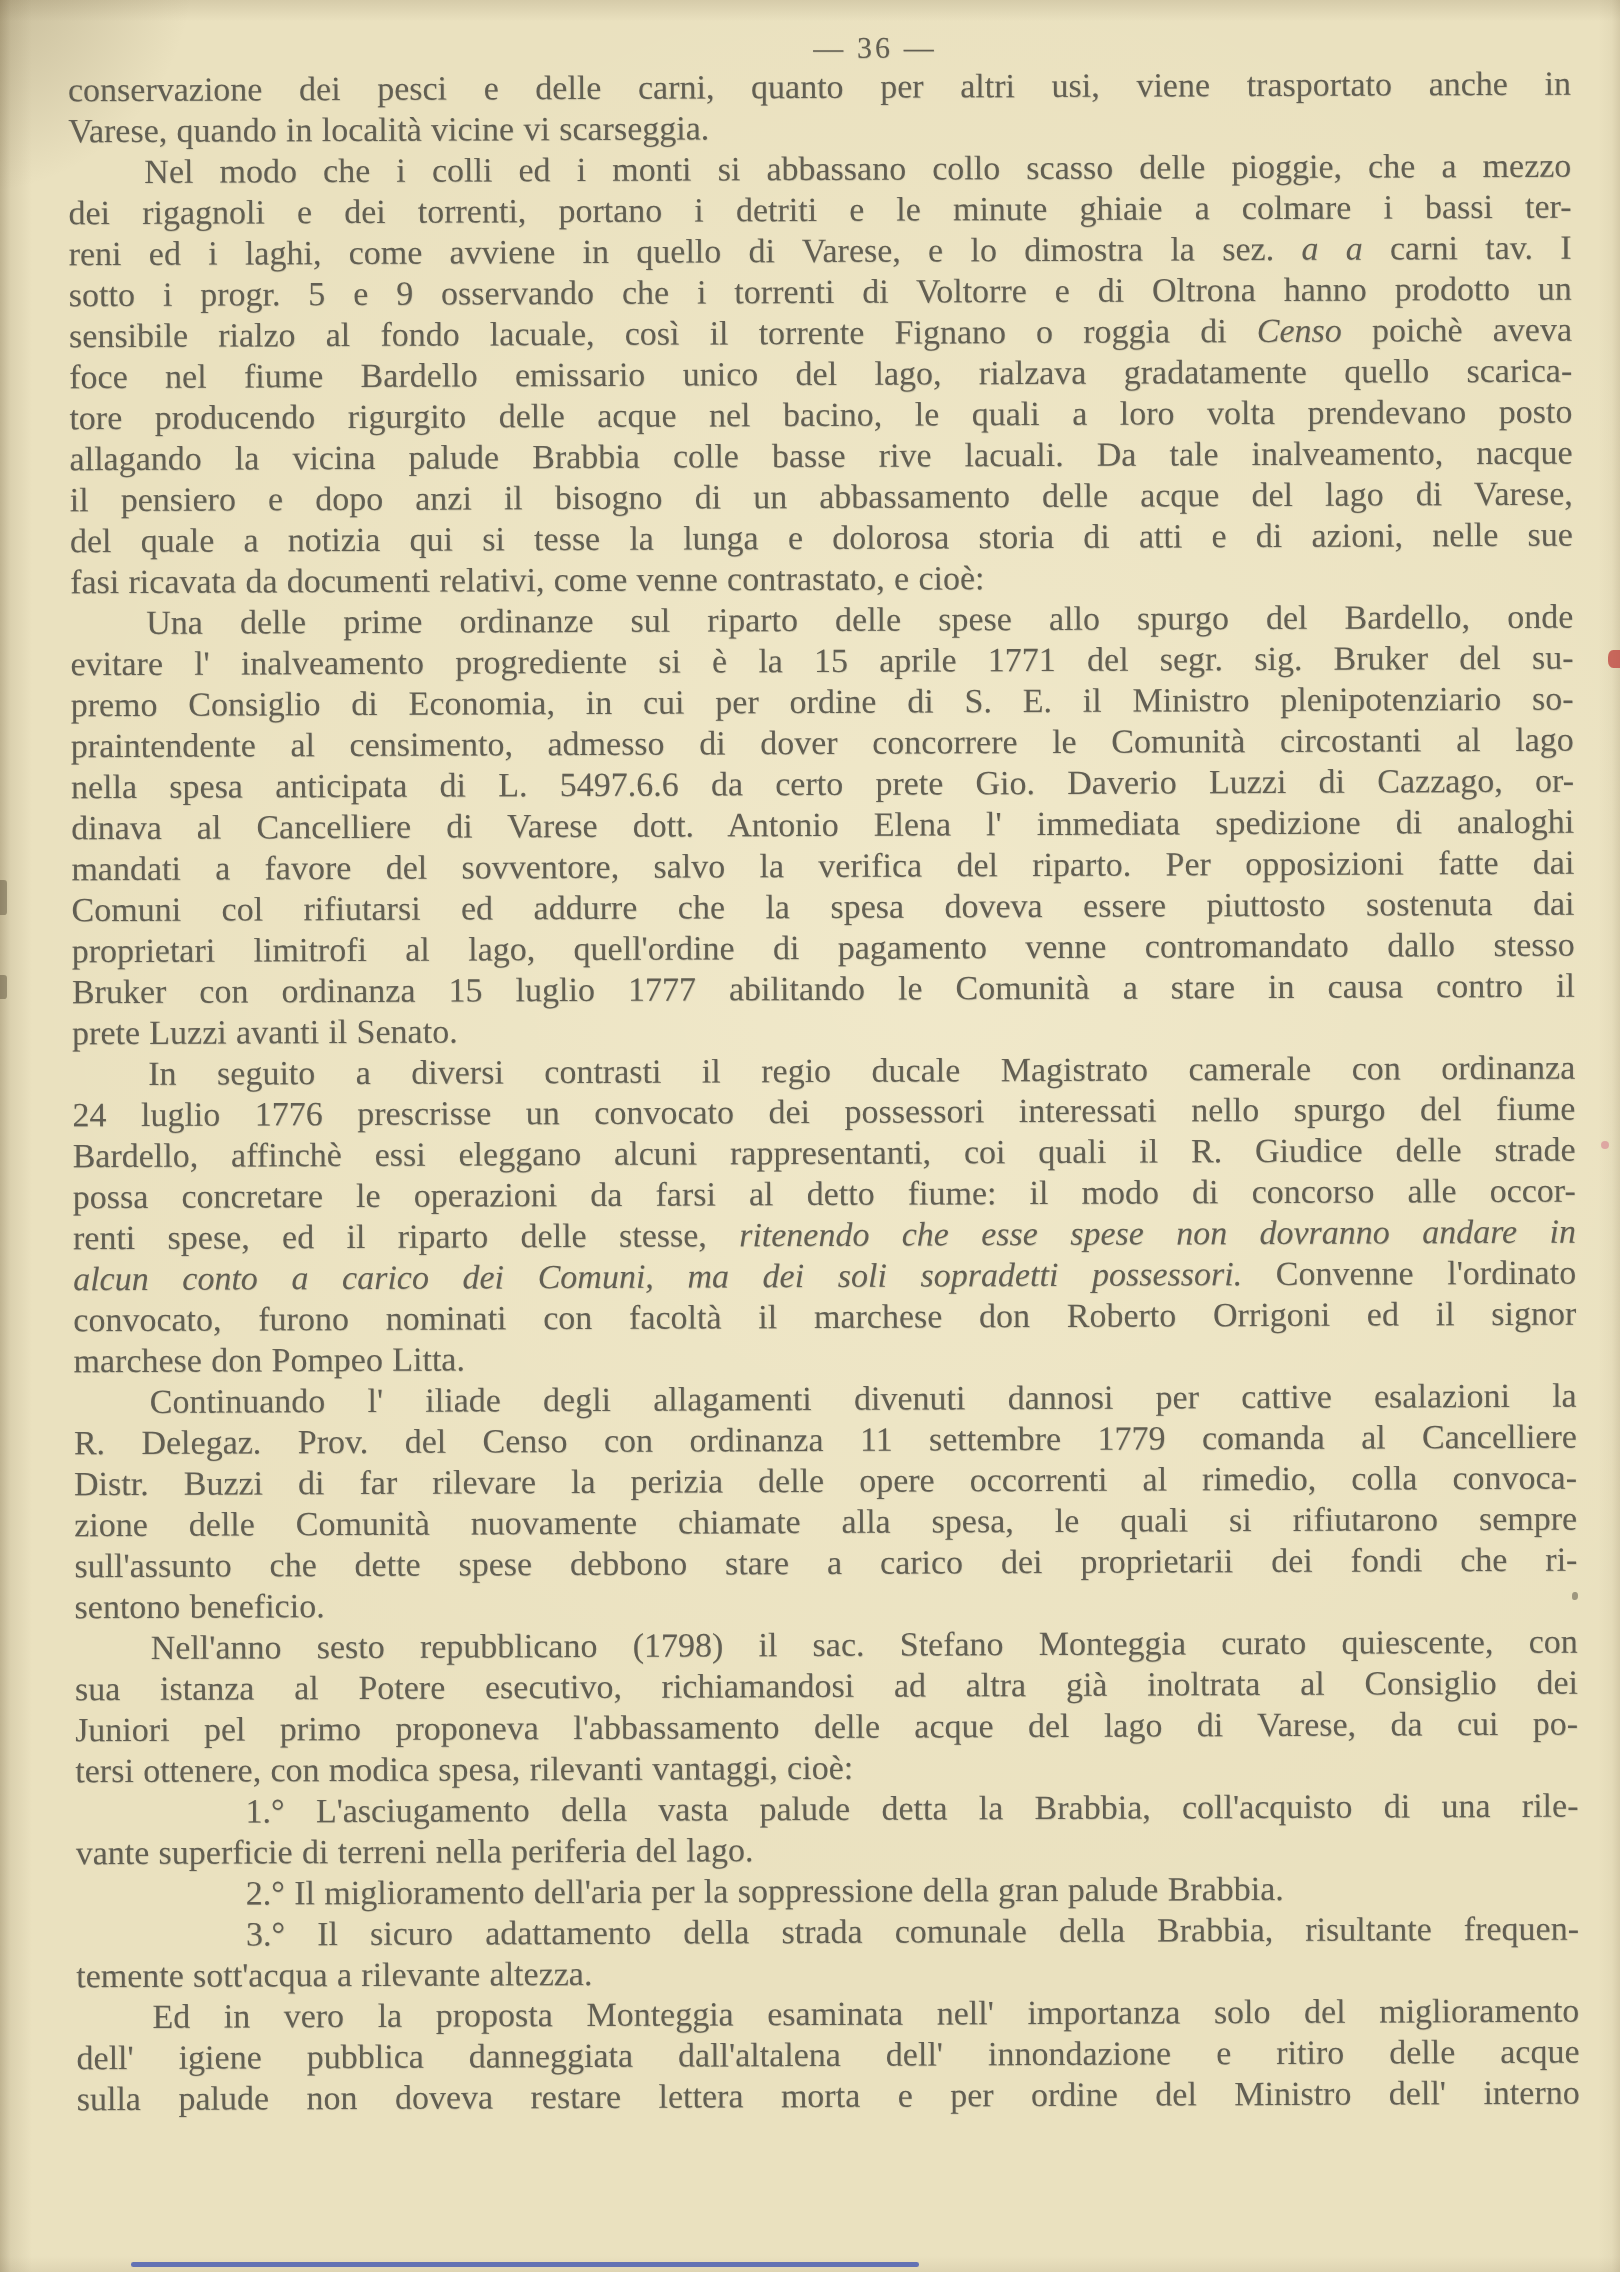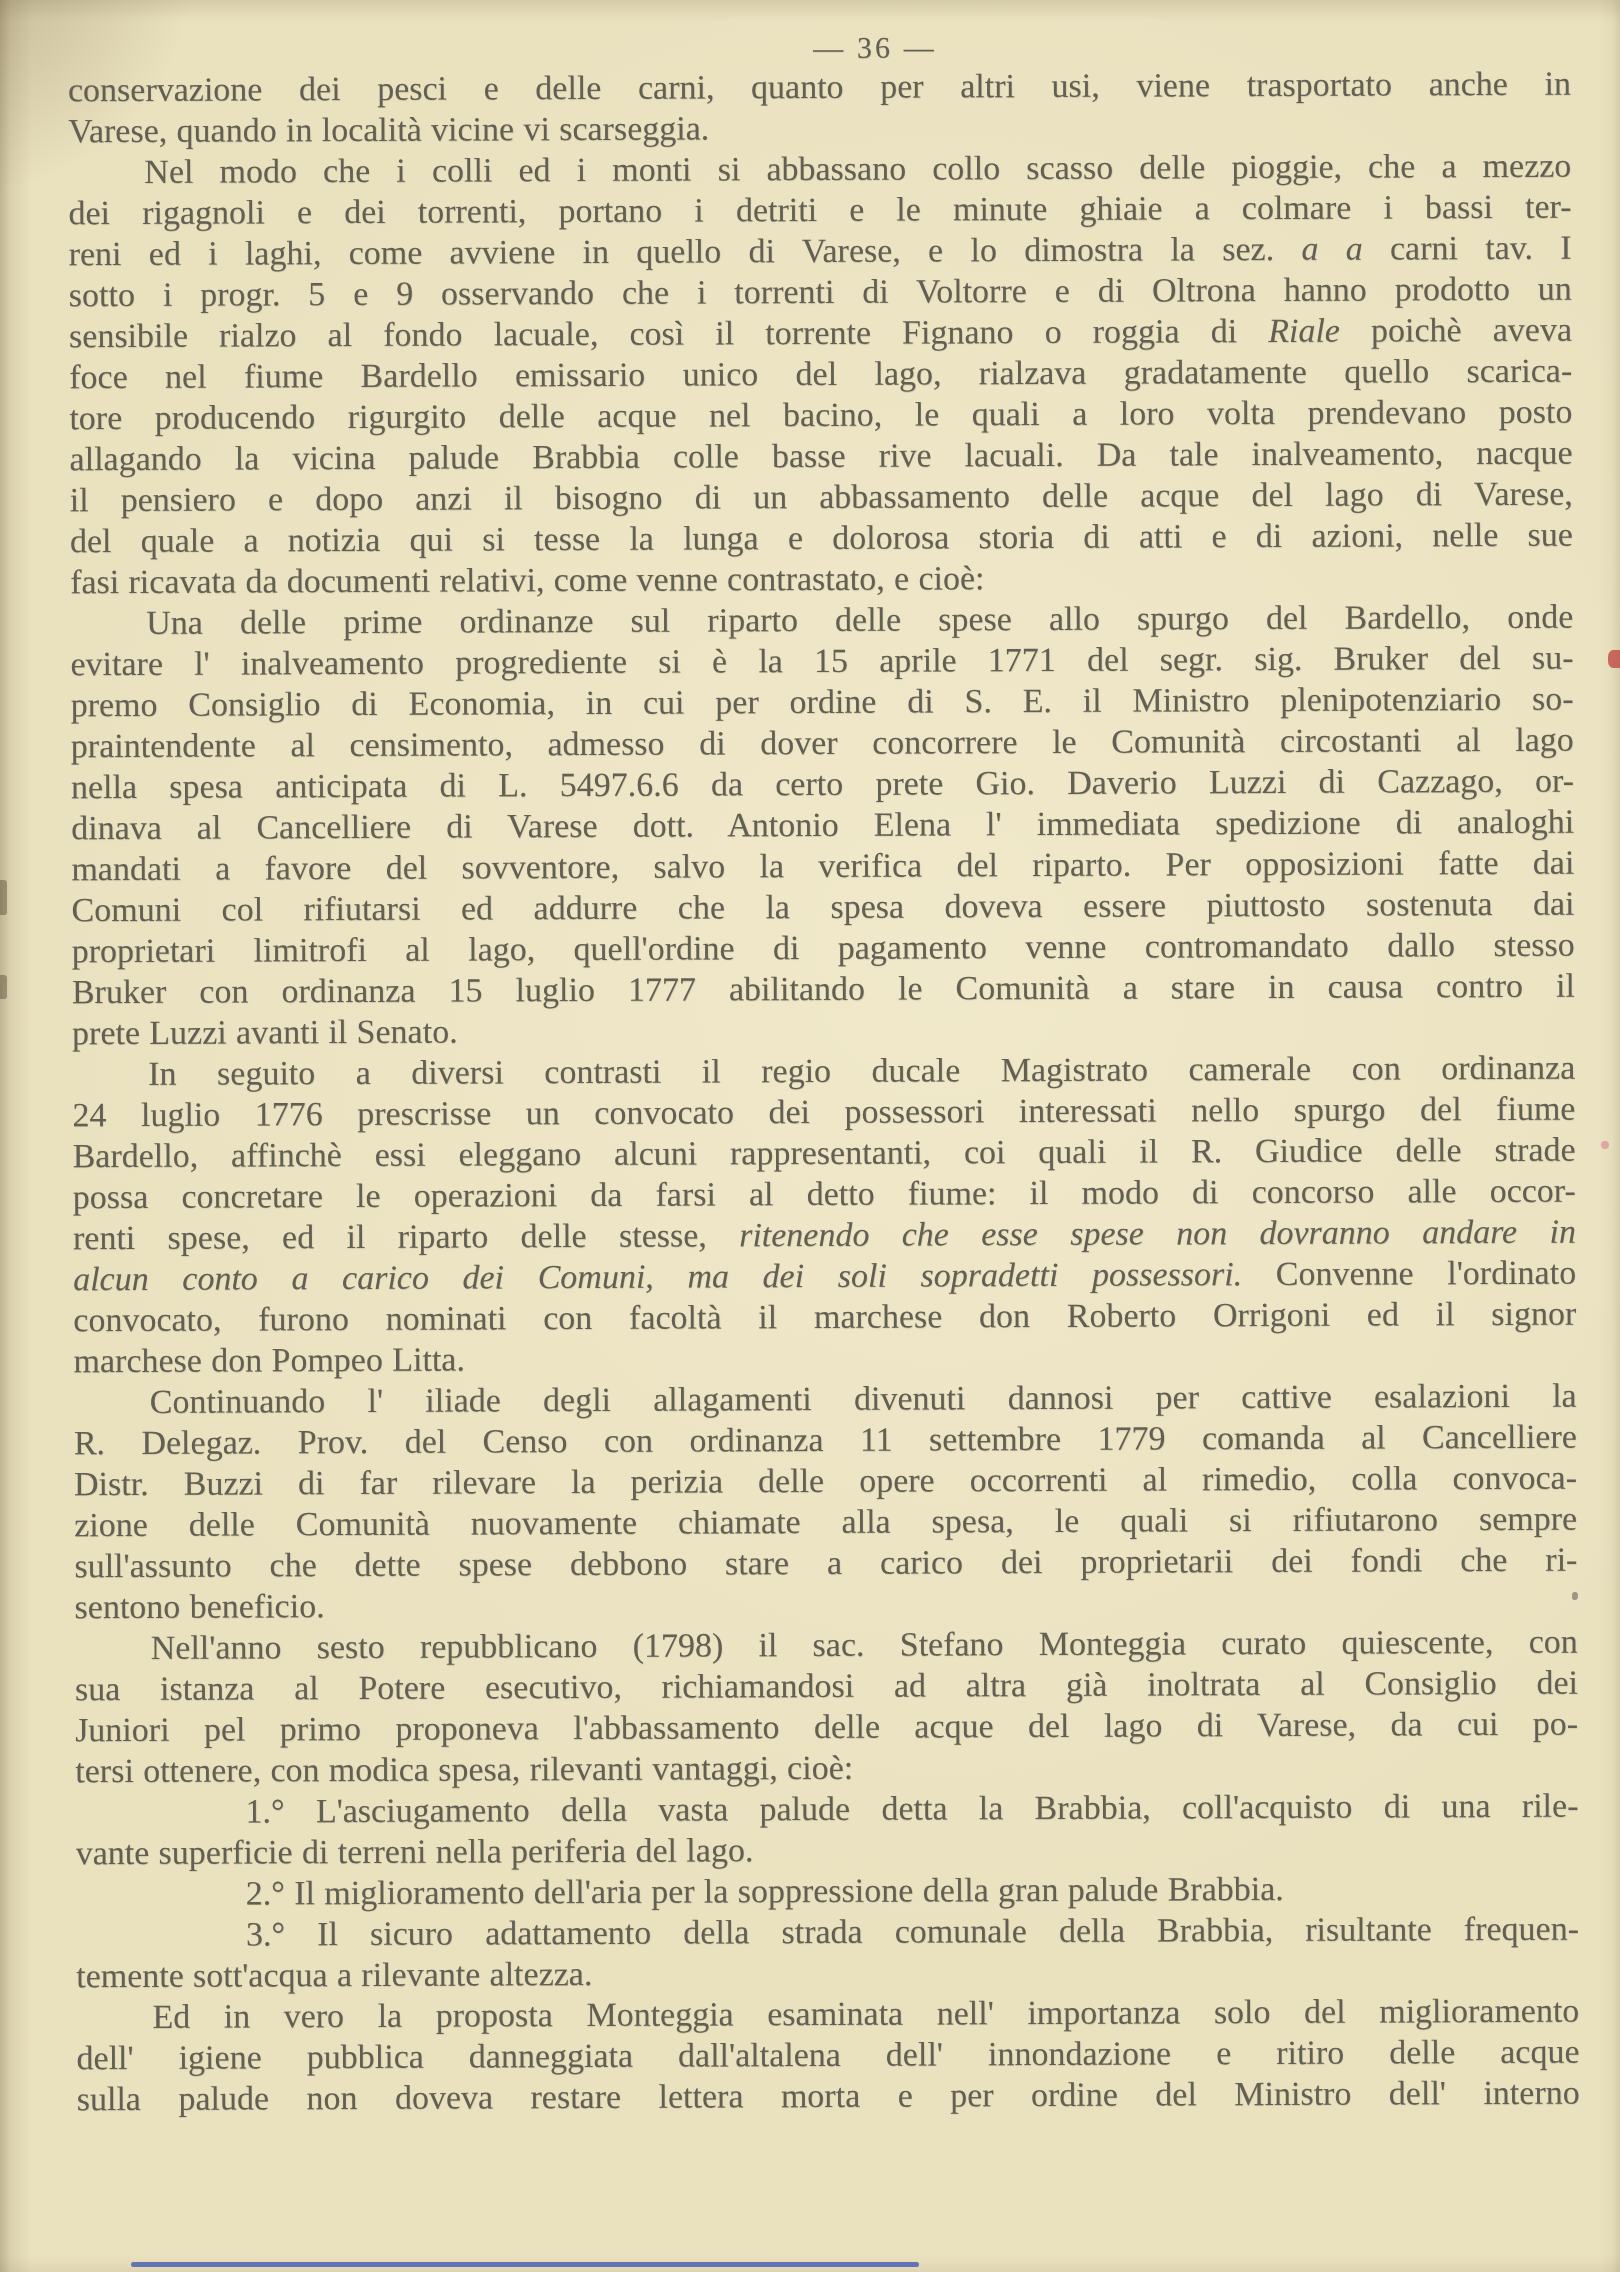--- a/index.html
+++ b/index.html
@@ -122,21 +122,21 @@
 <div class="page">
   <div class="scan-tilt">
     <div class="page-number">— 36 —</div>
     <div class="text-block">
         <div class="line just"><span>conservazione dei pesci e delle carni, quanto per altri usi, viene trasportato anche in</span></div>
         <div class="line"><span>Varese, quando in località vicine vi scarseggia.</span></div>
         <div class="line just ind-para"><span>Nel modo che i colli ed i monti si abbassano collo scasso delle pioggie, che a mezzo</span></div>
         <div class="line just"><span>dei rigagnoli e dei torrenti, portano i detriti e le minute ghiaie a colmare i bassi ter-</span></div>
         <div class="line just"><span>reni ed i laghi, come avviene in quello di Varese, e lo dimostra la sez. </span><span class="it">a a</span><span> carni tav. I</span></div>
         <div class="line just"><span>sotto i progr. 5 e 9 osservando che i torrenti di Voltorre e di Oltrona hanno prodotto un</span></div>
-        <div class="line just"><span>sensibile rialzo al fondo lacuale, così il torrente Fignano o roggia di </span><span class="it">Riale</span><span> poichè aveva</span></div>
+        <div class="line just"><span>sensibile rialzo al fondo lacuale, così il torrente Fignano o roggia di </span><span class="it">Censo</span><span> poichè aveva</span></div>
         <div class="line just"><span>foce nel fiume Bardello emissario unico del lago, rialzava gradatamente quello scarica-</span></div>
         <div class="line just"><span>tore producendo rigurgito delle acque nel bacino, le quali a loro volta prendevano posto</span></div>
         <div class="line just"><span>allagando la vicina palude Brabbia colle basse rive lacuali. Da tale inalveamento, nacque</span></div>
         <div class="line just"><span>il pensiero e dopo anzi il bisogno di un abbassamento delle acque del lago di Varese,</span></div>
         <div class="line just"><span>del quale a notizia qui si tesse la lunga e dolorosa storia di atti e di azioni, nelle sue</span></div>
         <div class="line"><span>fasi ricavata da documenti relativi, come venne contrastato, e cioè:</span></div>
         <div class="line just ind-para"><span>Una delle prime ordinanze sul riparto delle spese allo spurgo del Bardello, onde</span></div>
         <div class="line just"><span>evitare l' inalveamento progrediente si è la 15 aprile 1771 del segr. sig. Bruker del su-</span></div>
         <div class="line just"><span>premo Consiglio di Economia, in cui per ordine di S. E. il Ministro plenipotenziario so-</span></div>
         <div class="line just"><span>praintendente al censimento, admesso di dover concorrere le Comunità circostanti al lago</span></div>

